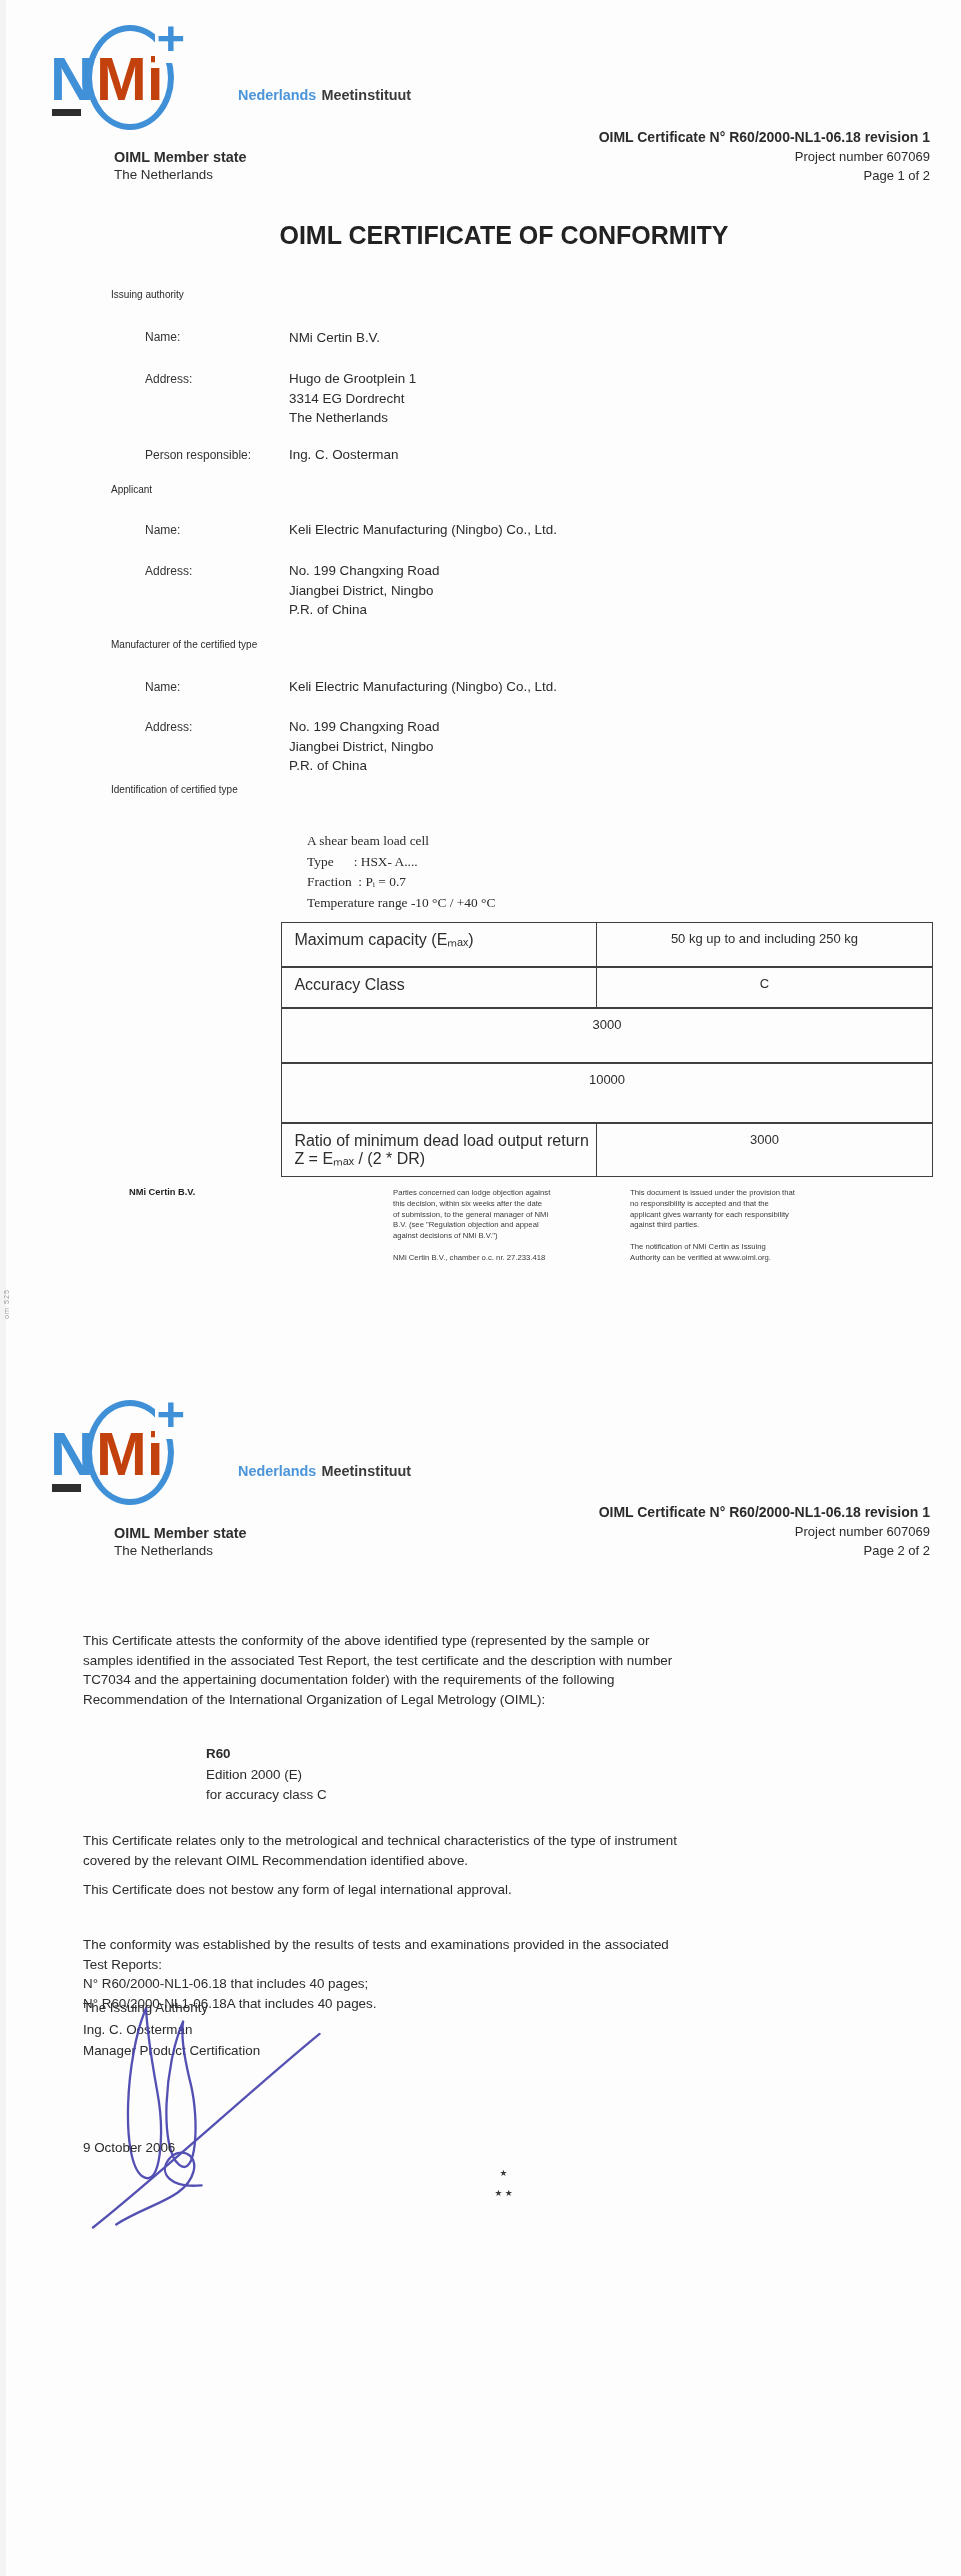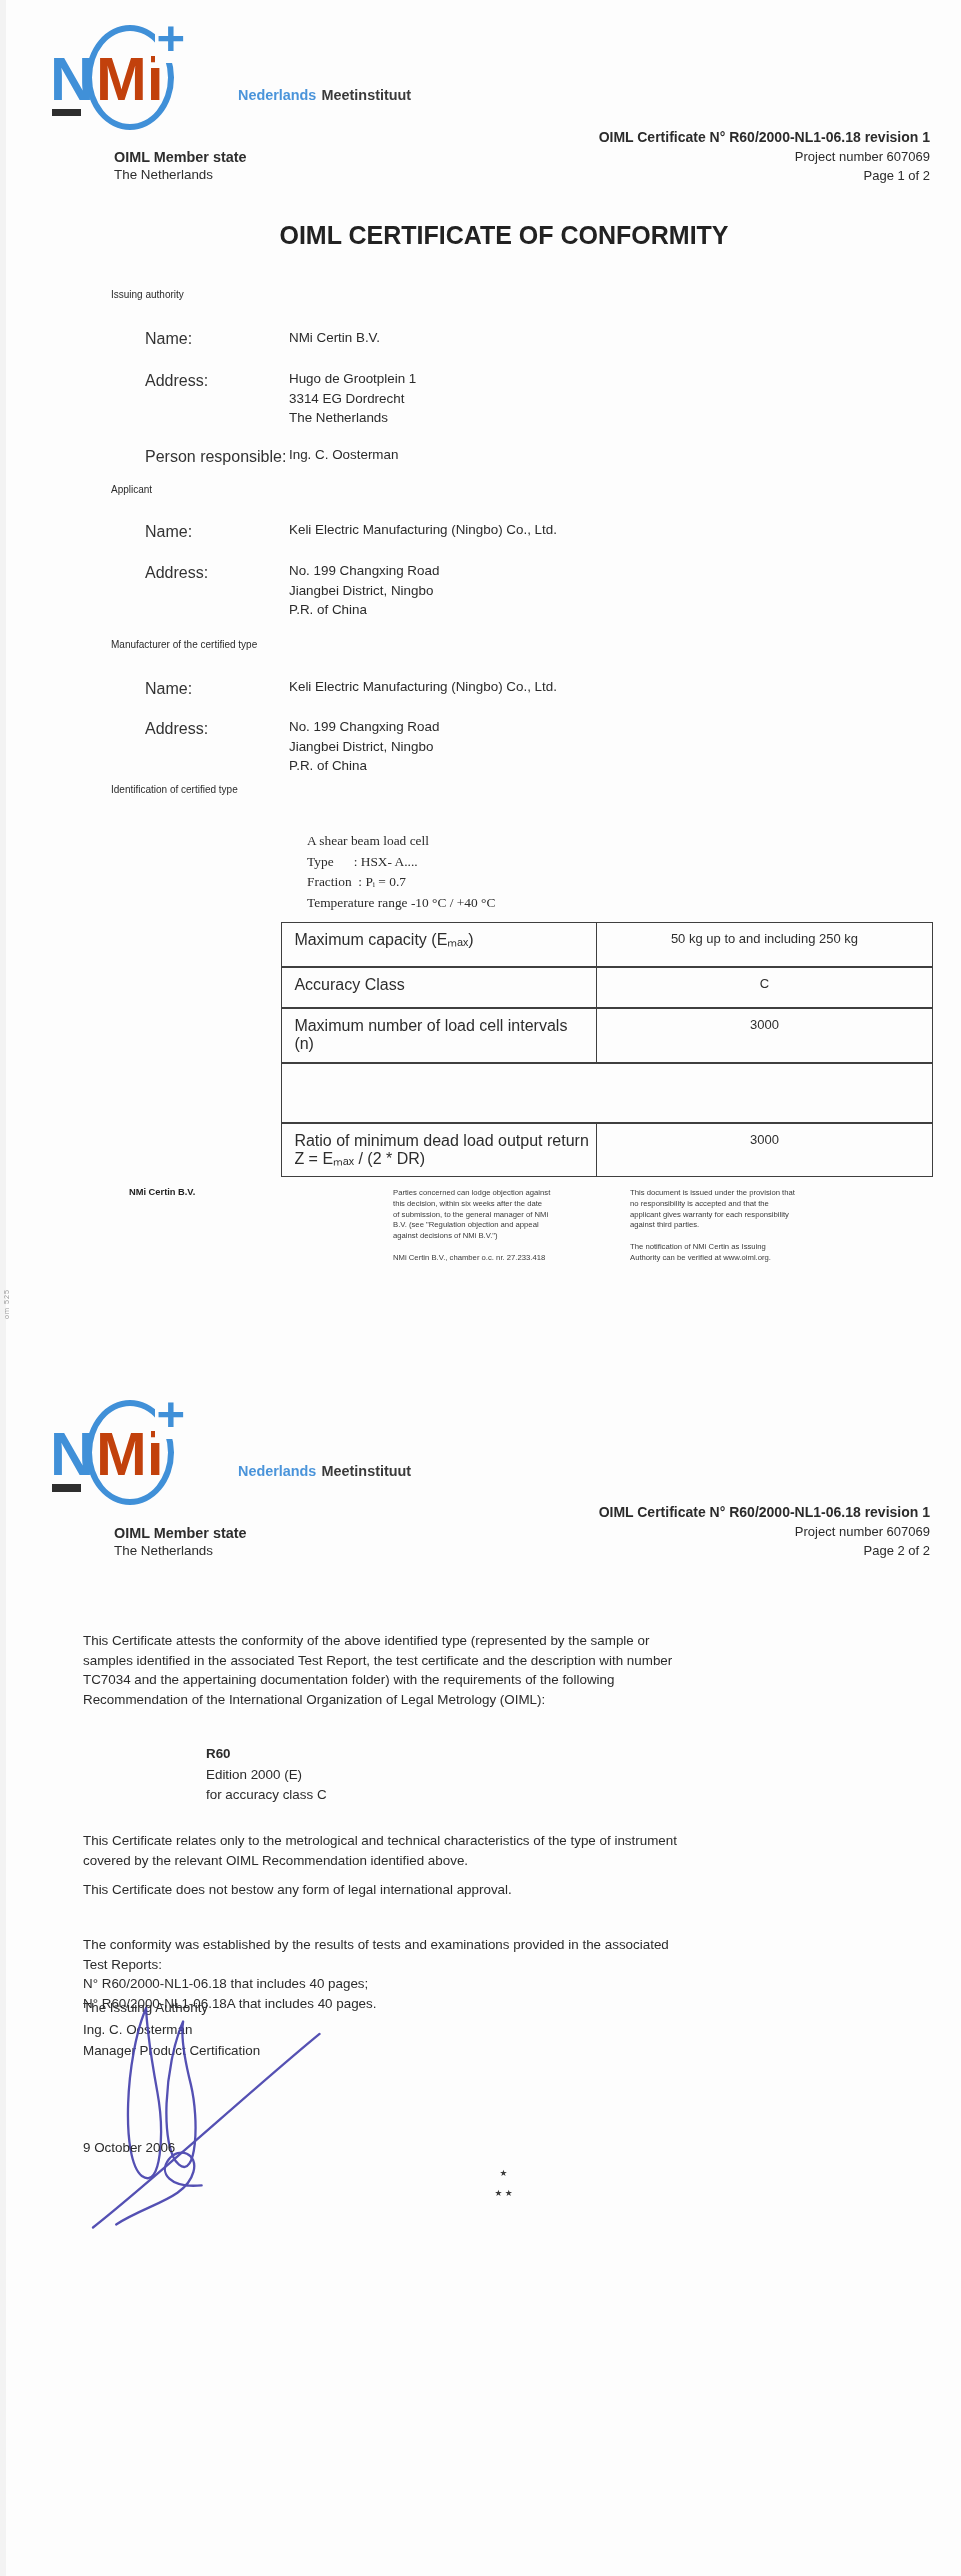--- a/index.html
+++ b/index.html
@@ -33,21 +33,21 @@
   .meta{text-align:right;line-height:19px;font-size:13px;color:#2b2b2b;}
   .meta .l1{font-size:14px;font-weight:bold;}
 
   .member .l1{font-size:14.4px;font-weight:bold;}
   .member .l2{font-size:13.4px;line-height:20.6px;}
 
   .doc-title{left:0;right:0;text-align:center;font-size:25px;font-weight:bold;
     letter-spacing:0;transform:translateX(23px);color:#222;}
 
   .h1{font-size:10px;color:#2b2b2b;}
-  .lbl{font-size:16px;color:#333;}
+  .lbl{font-size:12px;color:#333;}
   .val{font-size:13.4px;color:#2b2b2b;line-height:19.6px;}
 
   
   .spec{left:281px;top:922px;width:650px;border:1.5px solid #3f3f3f;background:transparent;}
   .trow{display:flex;}
   .trow + .trow{border-top:2.1px double #3f3f3f;}
   .tlabel{width:315px;border-right:1px solid #3f3f3f;padding:8.2px 5.2px 0 12.4px;
     font-size:16px;line-height:17.5px;box-sizing:border-box;}
   .tvalue{flex:1;text-align:center;padding-top:8.2px;font-size:13px;}
 
@@ -127,24 +127,24 @@
   <div class="spec abs">
     <div class="trow" style="height:43px;">
       <div class="tlabel">Maximum capacity (Eₘₐₓ)</div>
       <div class="tvalue">50 kg up to and including 250 kg</div>
     </div>
     <div class="trow" style="height:39px;">
       <div class="tlabel">Accuracy Class</div>
       <div class="tvalue">C</div>
     </div>
     <div class="trow" style="height:53px;">
-      <div class="tlabel">Maximum number of load cell intervals (n)</div>
       <div class="tvalue">3000</div>
     </div>
     <div class="trow" style="height:58px;">
+      <div class="tvalue">10000</div>
     </div>
     <div class="trow" style="height:52px;">
       <div class="tlabel">Ratio of minimum dead load output return Z = Eₘₐₓ / (2 * DR)</div>
       <div class="tvalue">3000</div>
     </div>
   </div>
 
   <div class="foot-org abs" style="left:129px;top:1186px;width:247px;">
     <div class="b">NMi Certin B.V.</div>
   </div>

